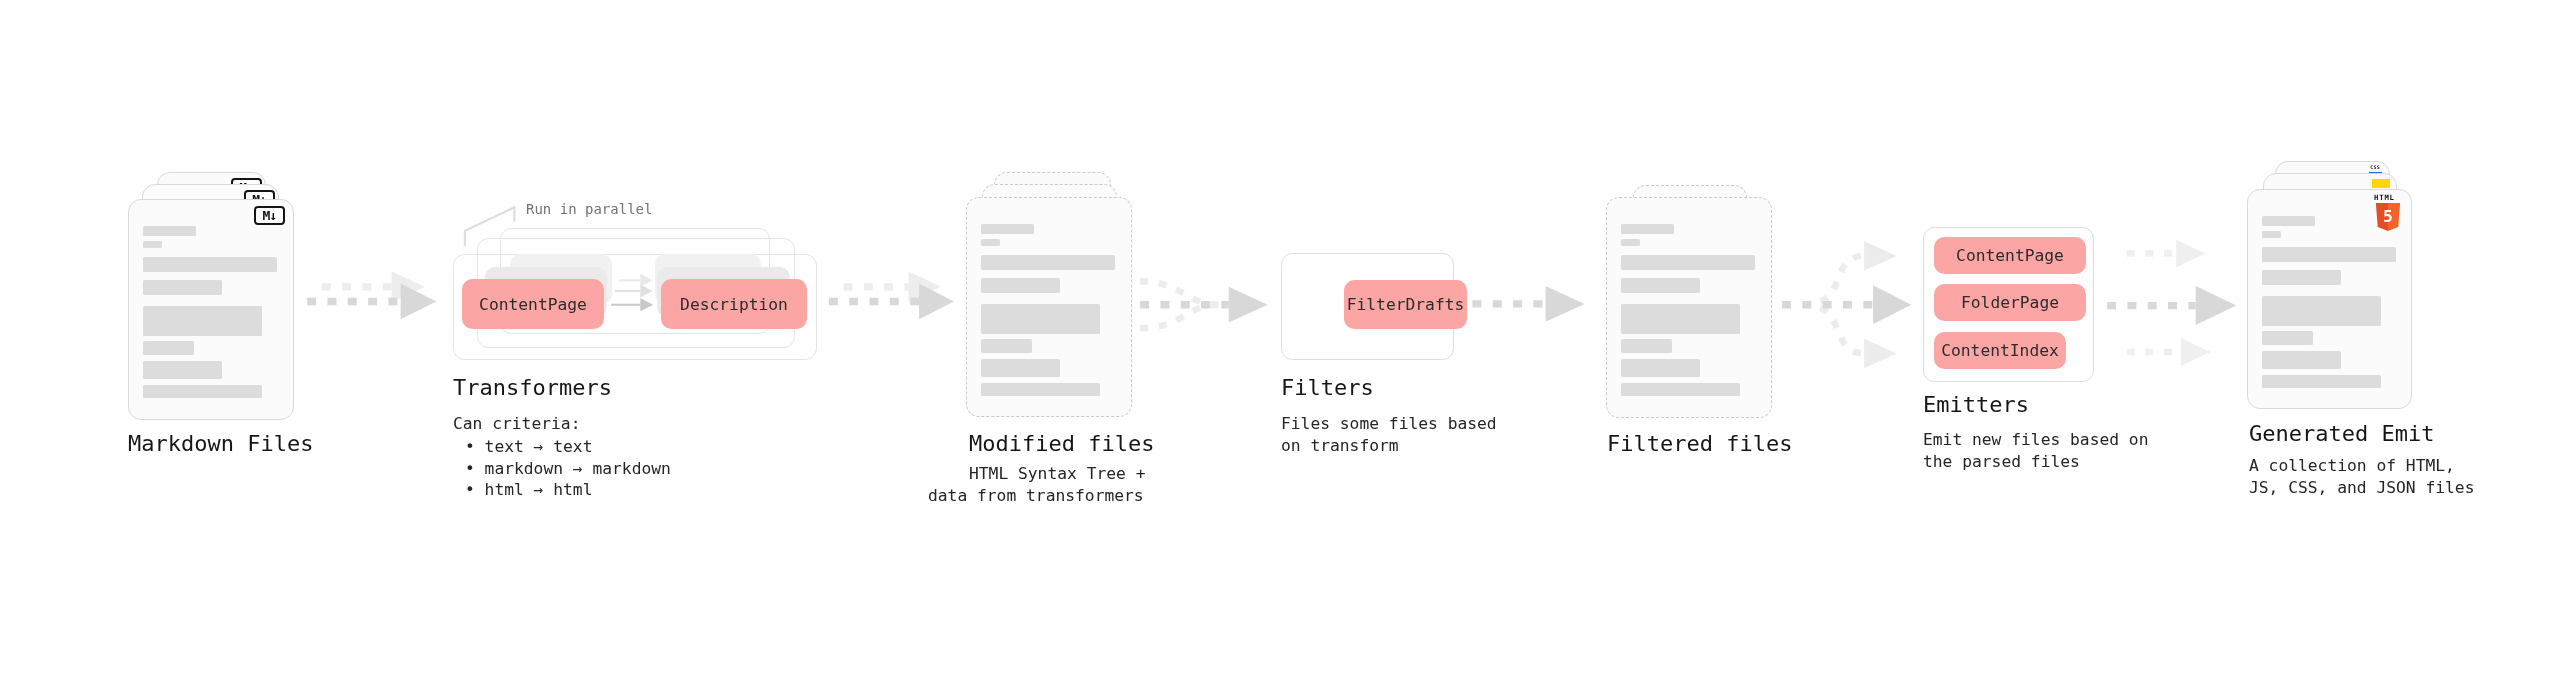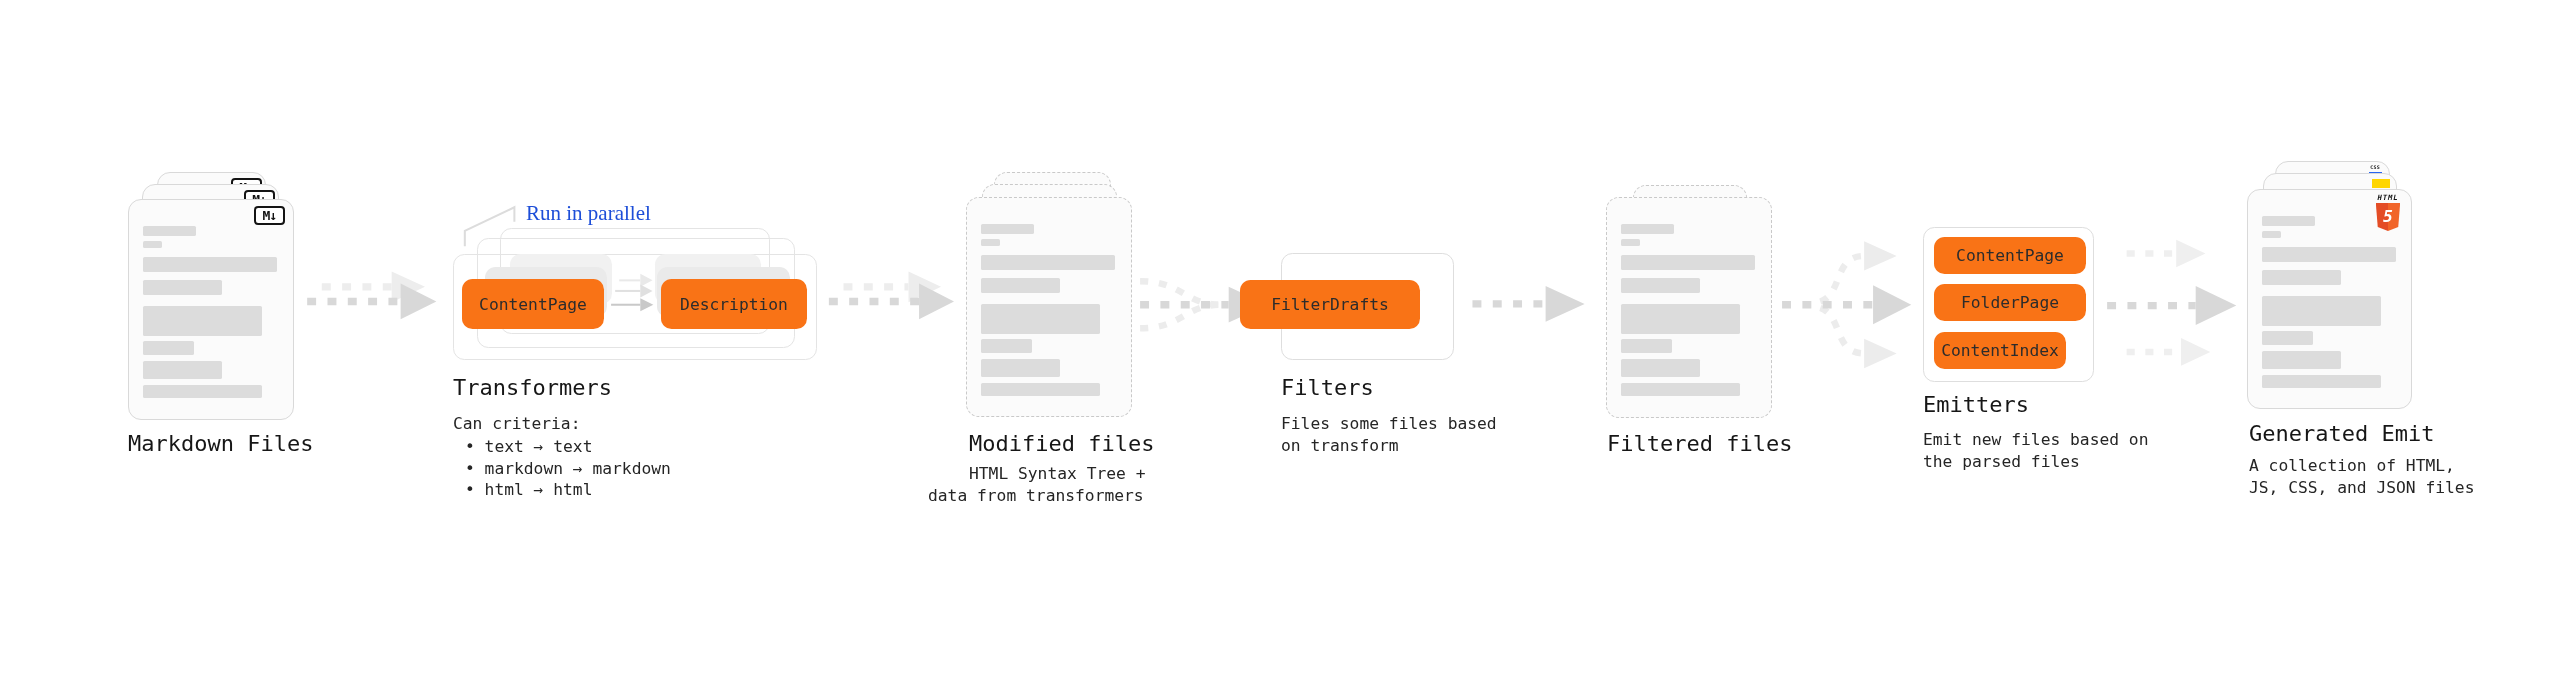--- a/index.html
+++ b/index.html
@@ -18,42 +18,42 @@
   .b3{top:57px;width:134px;height:15.4px}
   .b4{top:80px;width:79px;height:14.6px}
   .b5{top:106px;width:119px;height:30px}
   .b6{top:141px;width:51px;height:14px}
   .b7{top:161px;width:79px;height:18px}
   .b8{top:185px;width:119px;height:13px}
   
   .mdbadge{position:absolute;width:31px;height:19.5px;background:#ffffff;border:2px solid #141414;
     border-radius:4.1px;box-sizing:border-box;display:flex;align-items:center;justify-content:center;
     font-weight:bold;font-size:13px;color:#141414;letter-spacing:-0.8px;}
-  .html5badge{position:absolute;right:9px;top:4.1px;width:28px;text-align:center;font-style:italic;}
+  .html5badge{position:absolute;right:9px;top:4.1px;width:28px;}
   .html5badge .word{font-size:7.3px;font-weight:bold;letter-spacing:0.8px;color:#111;line-height:8.1px;}
   .html5badge .shield{width:24.4px;height:28px;margin:0.8px auto 0;
     background:linear-gradient(90deg,#e44d26 50%,#f16529 50%);
     clip-path:polygon(0 0,100% 0,92% 86%,50% 100%,8% 86%);
     display:flex;align-items:center;justify-content:center;
     color:#ffffff;font-weight:bold;font-size:16.3px;}
   .cssbadge{position:absolute;right:6.5px;top:3.3px;width:14.6px;text-align:center;}
   .cssbadge .word{font-size:4.9px;font-weight:bold;color:#111;line-height:5.7px;letter-spacing:0.4px;}
   .cssbadge .bar{width:13px;height:2.4px;background:#2965f1;margin:0.8px auto 0;}
   .jsbadge{position:absolute;right:5.7px;top:4.9px;width:18px;height:9px;background:#ffd600;}
   
   .outline{position:absolute;border:1.6px solid #e4e4e4;border-radius:11.4px;box-sizing:border-box;background:transparent;}
   .wbox{position:absolute;border:1.6px solid #dedede;border-radius:11.4px;box-sizing:border-box;background:#ffffff;}
-  .pill{position:absolute;background:#f97316;border-radius:10.6px;display:flex;align-items:center;justify-content:center;
+  .pill{position:absolute;background:#fca5a5;border-radius:10.6px;display:flex;align-items:center;justify-content:center;
     font-size:16.3px;color:#2c2c2c;box-sizing:border-box;}
   .pill.g1{background:#eaeaea;}
   .pill.g2{background:#f1f1f1;}
   
   .title{position:absolute;font-size:22px;color:#161616;white-space:nowrap;}
   .cap{position:absolute;font-size:16.3px;line-height:22px;color:#252525;white-space:nowrap;}
-  .note{position:absolute;font-size:21px;color:#1d4ed8;white-space:nowrap;font-family:Liberation Serif, serif;}
+  .note{position:absolute;font-size:14px;color:#737373;white-space:nowrap;}
 </style>
 </head>
 <body>
 
 <div class="canvas">
 
   <svg class="overlay" width="2576" height="681" viewBox="0 0 3170 838">
 
     <polyline points="572,303 572,284 633,255 633,273" fill="none" stroke="#dcdcdc" stroke-width="2.5"></polyline>
 
@@ -170,21 +170,21 @@
         <div class="tbar b8"></div>
       </div>
     </div>
     <div class="title" style="left:969px;top:431px">Modified files</div>
     <div class="cap" style="left:969px;top:463px">HTML Syntax Tree +</div>
     <div class="cap" style="left:928px;top:485px">data from transformers</div>
   </div>
 
   <div class="node">
     <div class="wbox" style="left:1281px;top:253px;width:173px;height:107px"></div>
-    <div class="pill" style="left:1240px;top:280px;width:180px;height:49px">FilterDrafts</div>
+    <div class="pill" style="left:1344px;top:280px;width:123px;height:49px">FilterDrafts</div>
     <div class="title" style="left:1281px;top:375px">Filters</div>
     <div class="cap" style="left:1281px;top:413px">Files some files based</div>
     <div class="cap" style="left:1281px;top:435px">on transform</div>
   </div>
 
   <div class="node">
     <div class="doc dashed" style="left:1633px;top:185px;width:114px;height:65px"></div>
     <div class="doc dashed" style="left:1606px;top:197px;width:166px;height:221px">
       <div>
         <div class="tbar b1"></div>

